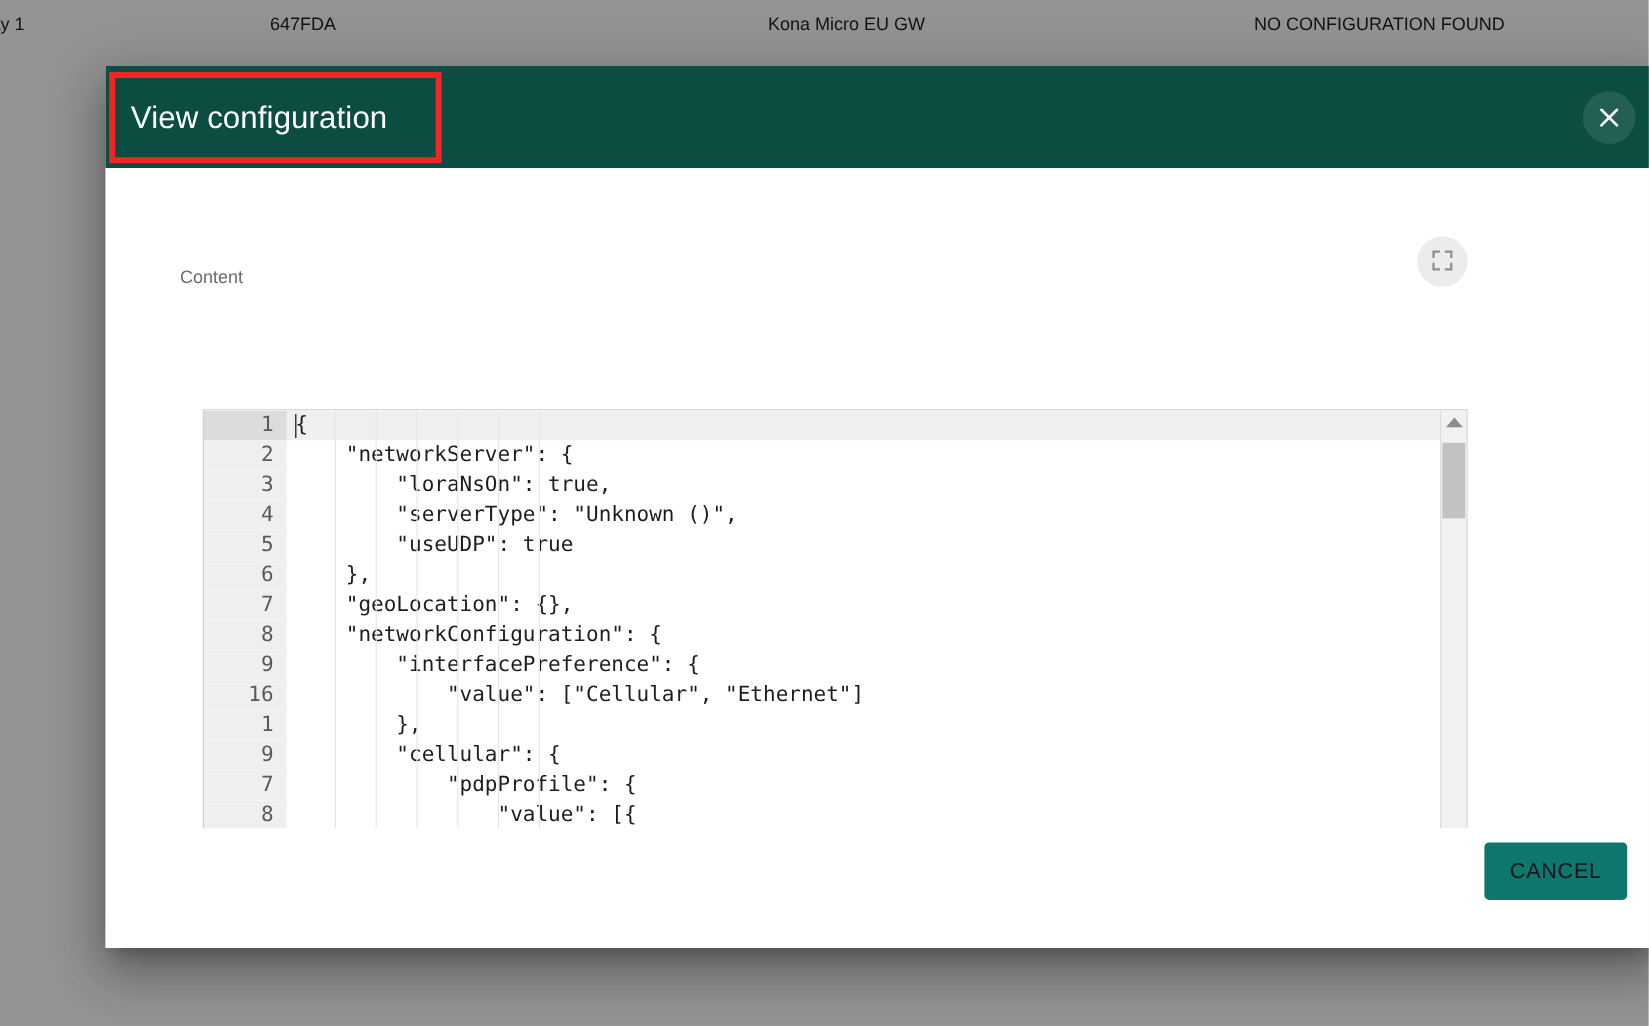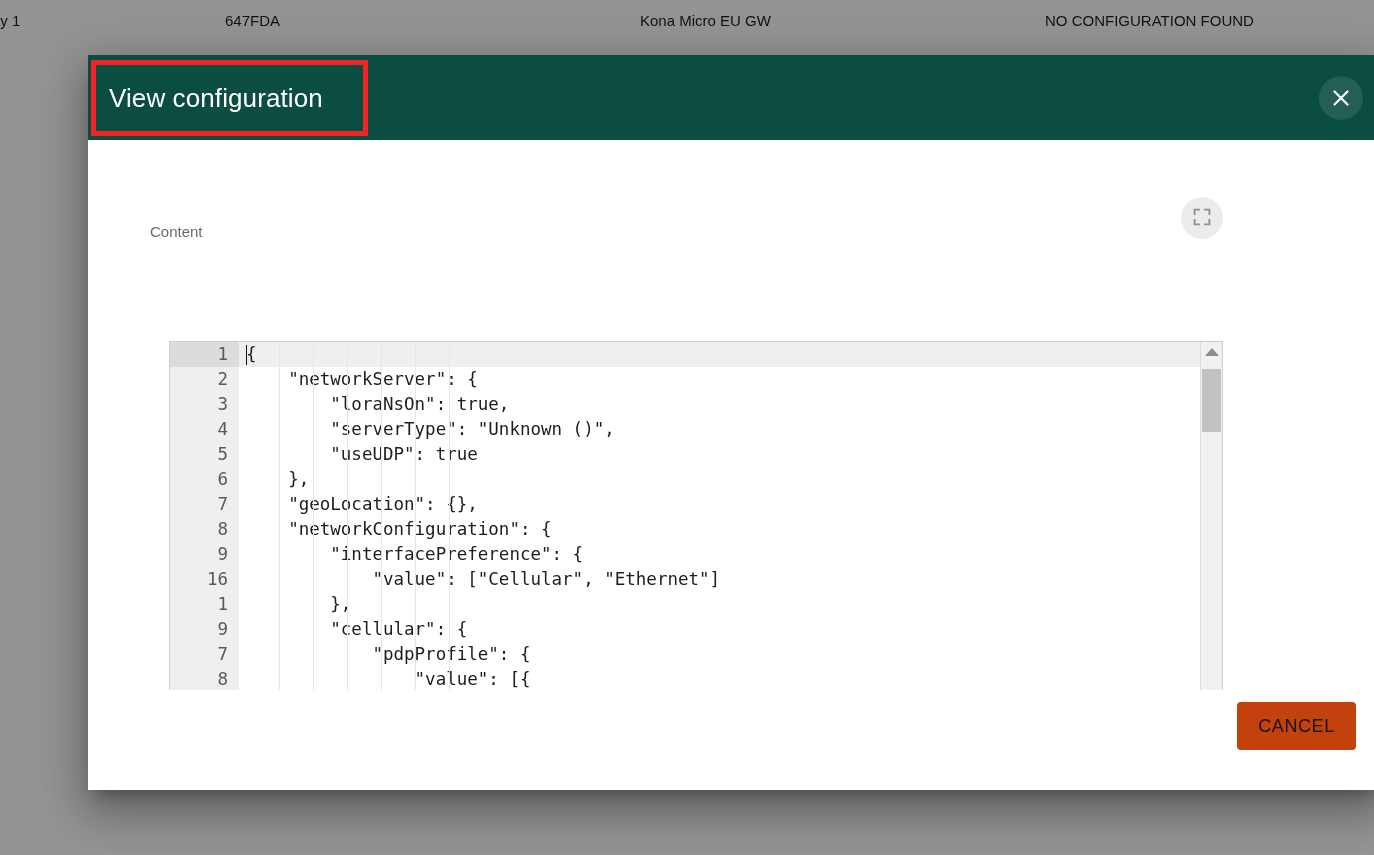--- a/index.html
+++ b/index.html
@@ -273,21 +273,21 @@
     position: relative;
     flex: 0 0 100px;
     background: #ffffff;
   }
   #cancel-button {
     position: absolute;
     right: 25px;
     top: 12px;
     min-width: 119px;
     height: 48px;
-    background: #c2410c;
+    background: #0f766e;
     border: none;
     border-radius: 4px;
     color: #171717;
     font-size: 18px;
     font-family: "Liberation Sans", sans-serif;
     letter-spacing: .6px;
     cursor: pointer;
   }
 </style>
 </head>

